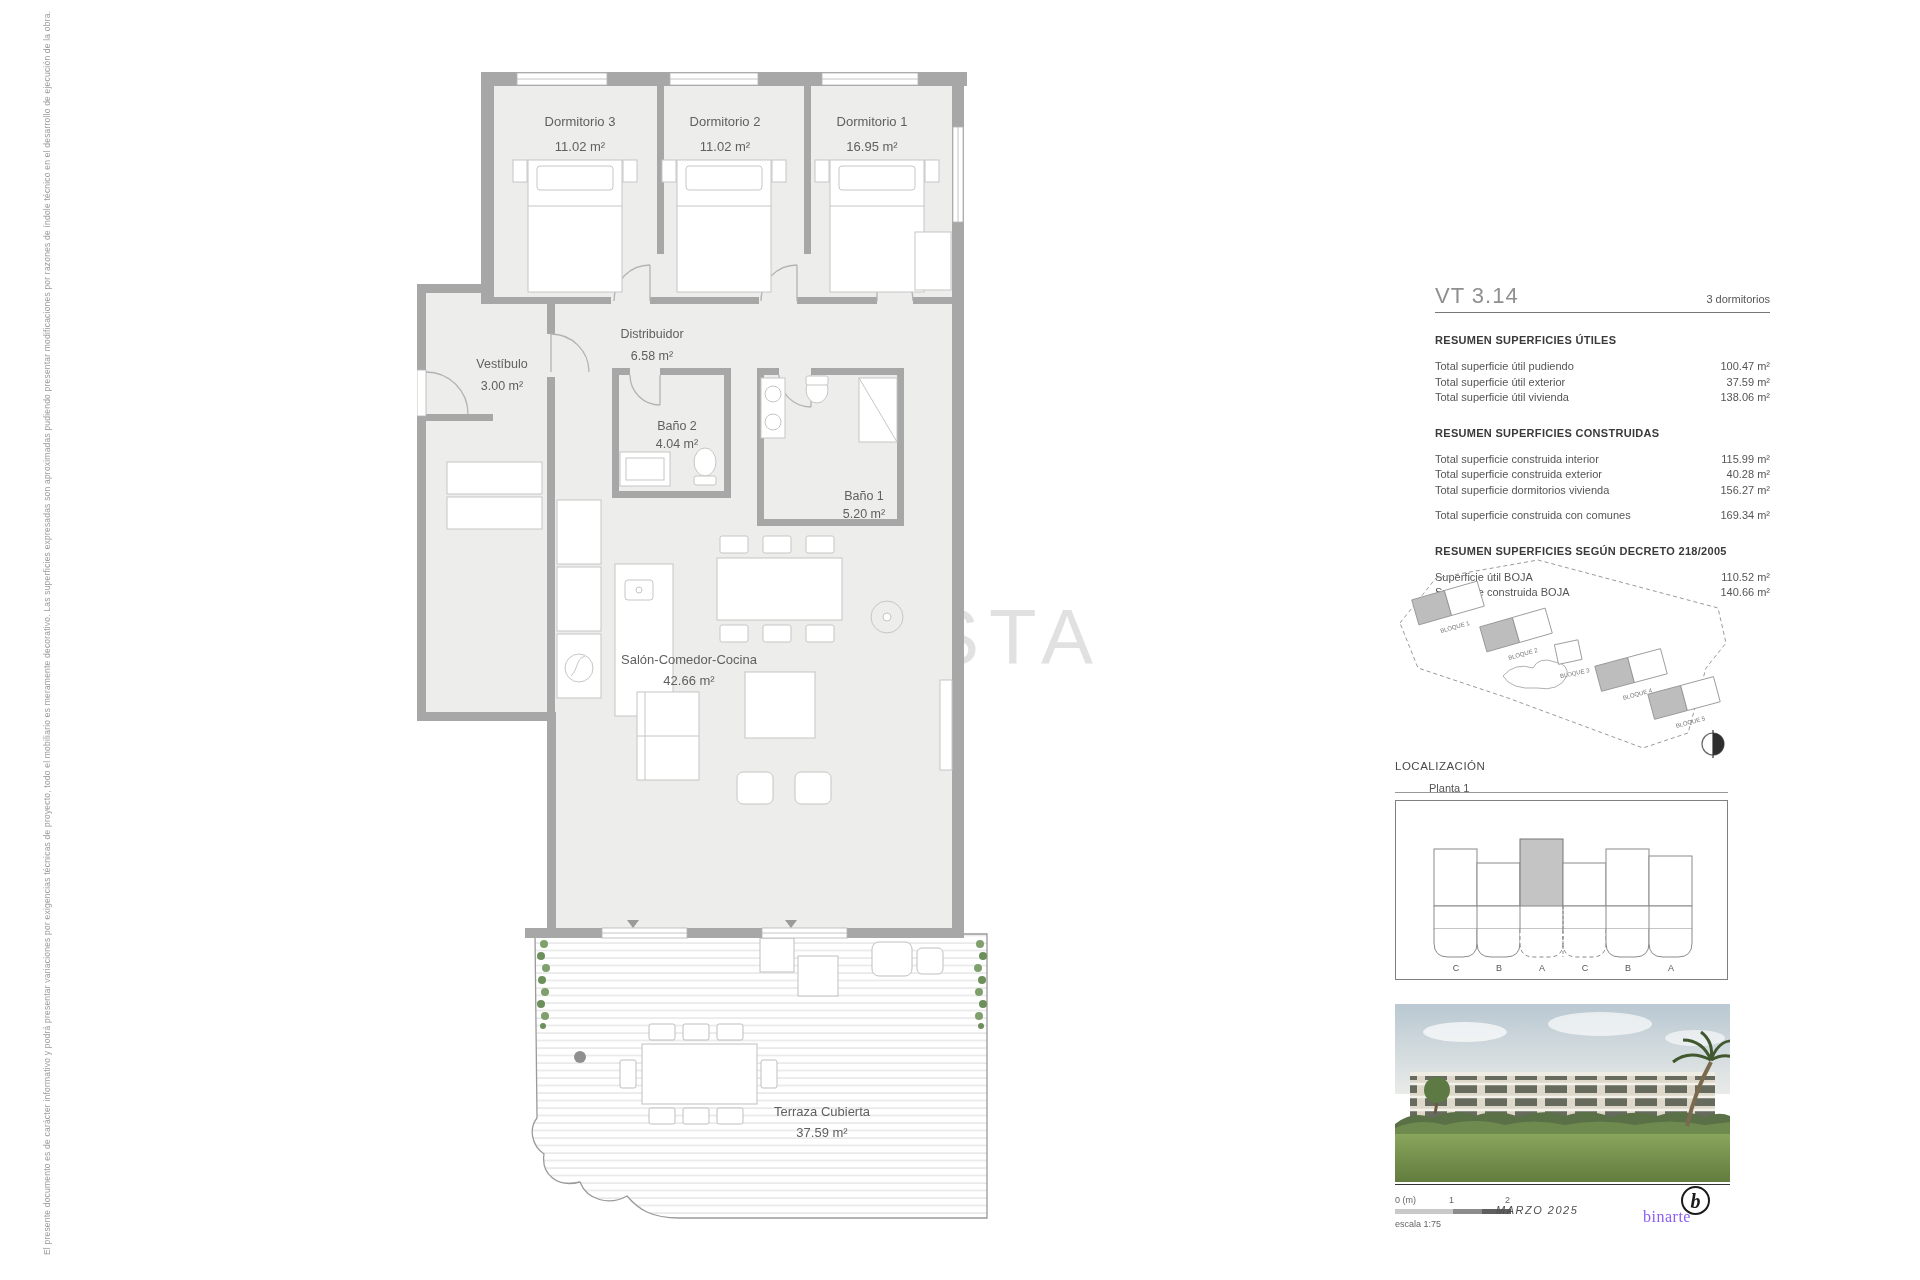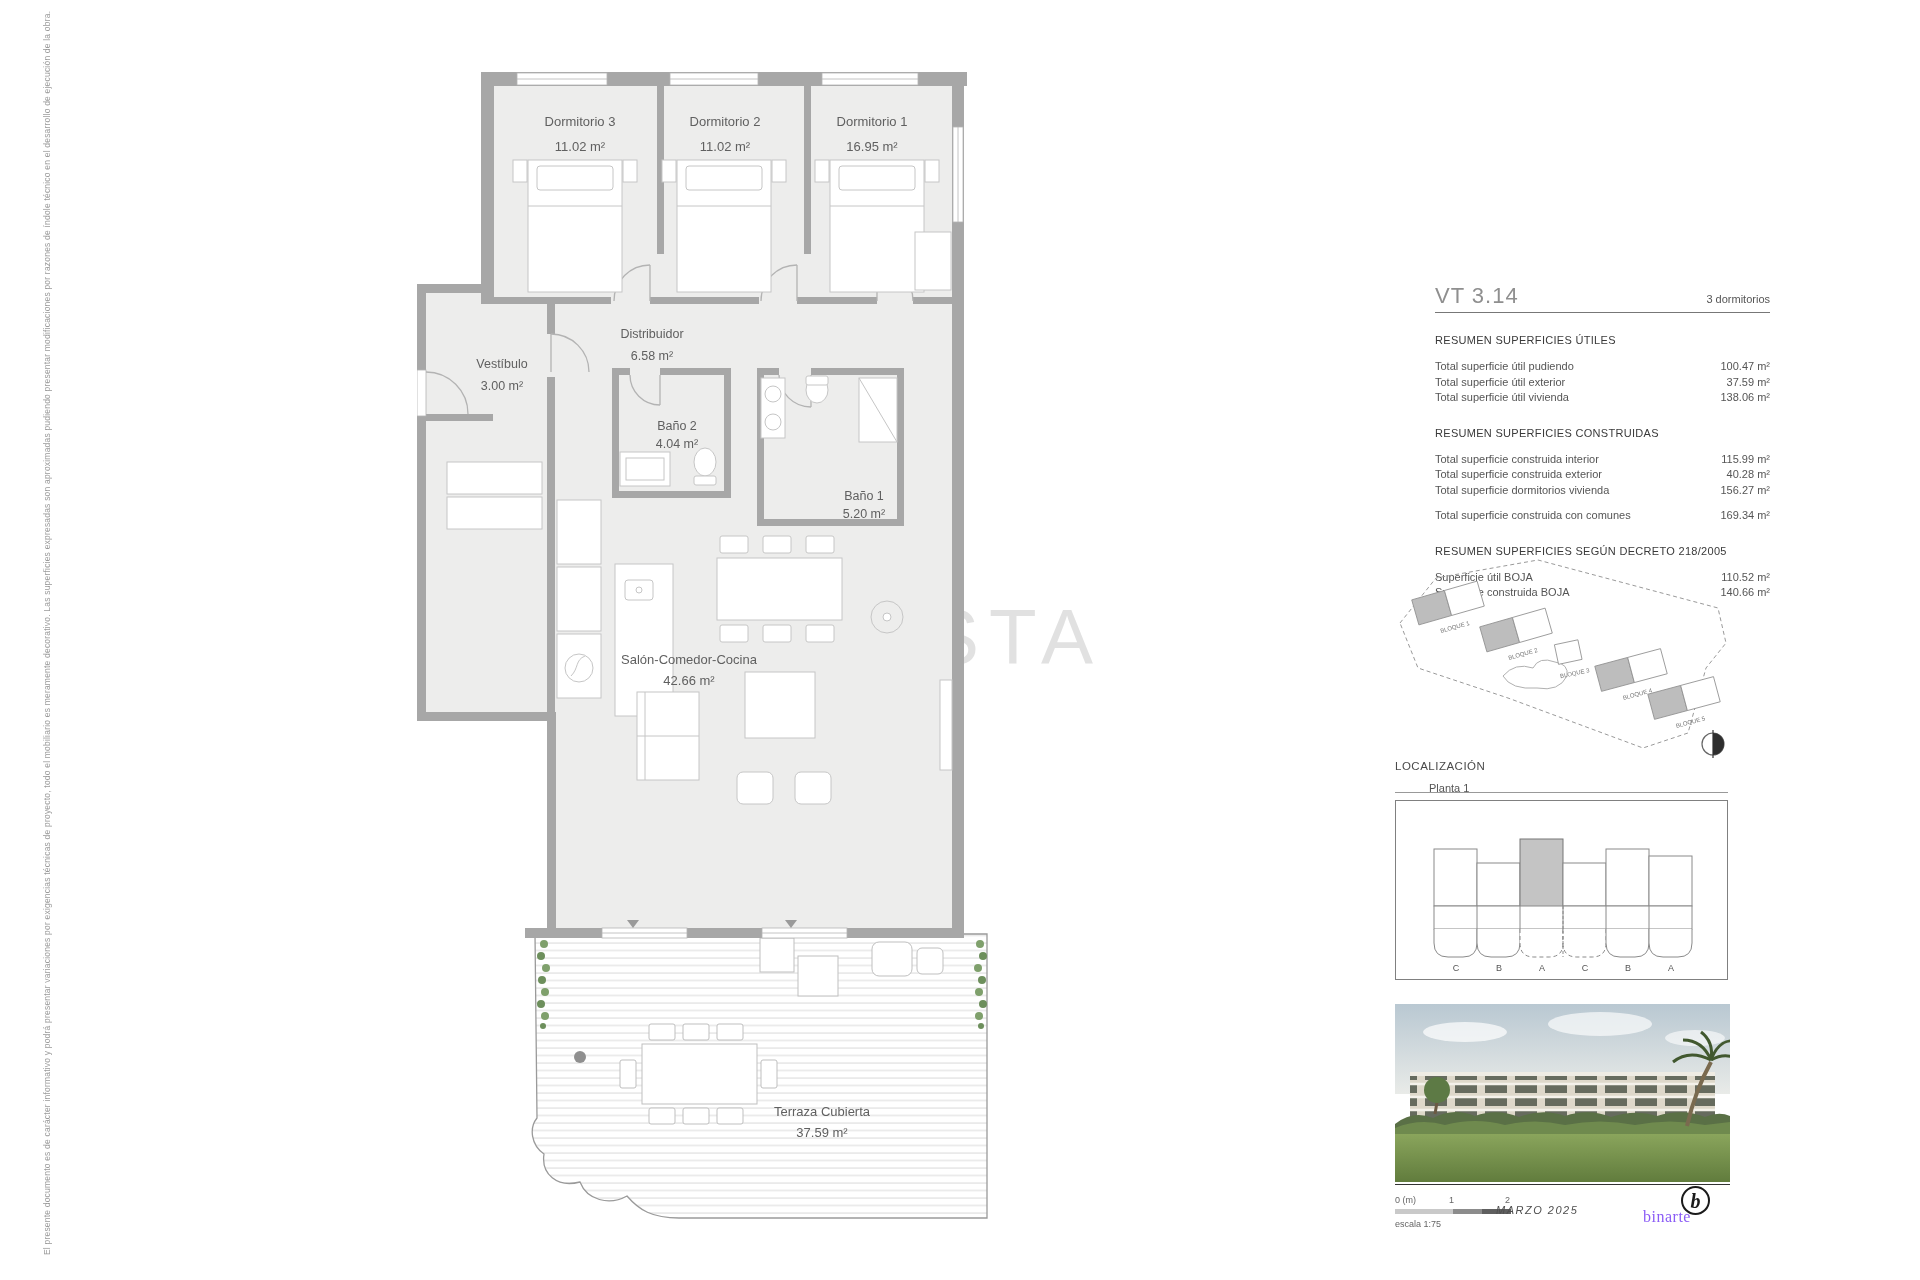--- a/index.html
+++ b/index.html
@@ -22,21 +22,21 @@
   
   .plan-svg{position:absolute;left:417px;top:72px;}
   .plabel{font-family:"Liberation Sans",sans-serif;font-size:13px;fill:#606060;text-anchor:middle;}
   .plabel.sm{font-size:12.5px;}
   
   .panel{position:absolute;left:1435px;top:238px;width:335px;margin-top:45px;}
   .panel-header{display:flex;justify-content:space-between;align-items:baseline;
     border-bottom:1px solid #777;padding-bottom:3px;}
   .unit-code{font-size:22px;color:#8f8f8f;letter-spacing:1px;}
   .unit-type{font-size:11px;color:#555;}
-  .section-title{font-size:11px;font-weight:normal;color:#3a3a3a;letter-spacing:.3px;margin:21px 0 13px 0;}
+  .section-title{font-size:11px;font-weight:bold;color:#3a3a3a;letter-spacing:.3px;margin:21px 0 13px 0;}
   .srow{display:flex;justify-content:space-between;font-size:11px;color:#555;line-height:15.5px;}
   .srow.gap{margin-top:10px;}
   .loc-title{position:absolute;left:1395px;top:760px;width:333px;font-size:11.5px;color:#4a4a4a;
     letter-spacing:.5px;border-bottom:1px solid #999;padding-bottom:20px;}
   .loc-floor{position:absolute;left:1395px;top:782px;font-size:11px;color:#555;padding-left:34px;}
   .loc-frame{position:absolute;left:1395px;top:800px;width:331px;height:178px;border:1px solid #808080;}
   .site-svg{position:absolute;left:1388px;top:548px;}
   .photo{position:absolute;left:1395px;top:1004px;width:335px;height:180px;border-bottom:1.5px solid #333;}
   
   .f-txt{position:absolute;font-size:9px;color:#666;text-align:right;}

